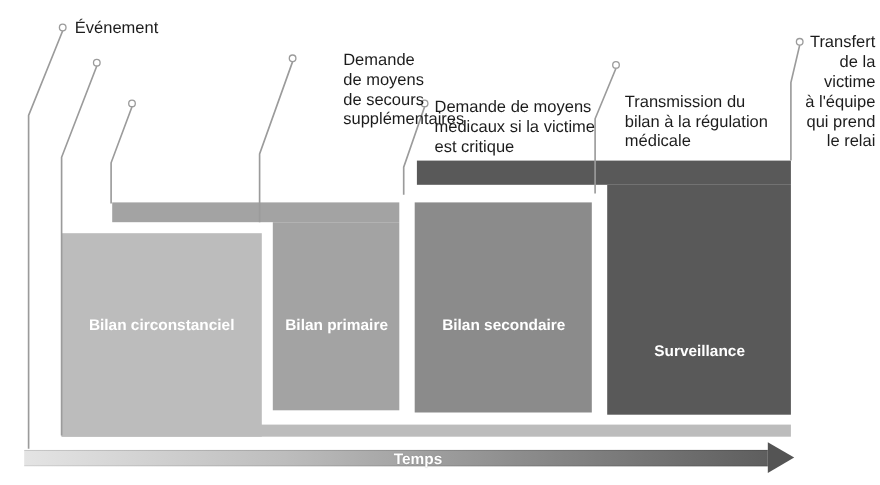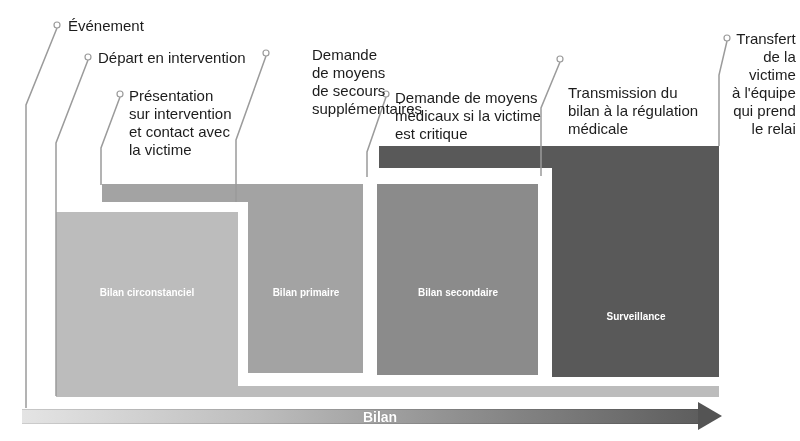--- a/index.html
+++ b/index.html
@@ -6,21 +6,21 @@
   #stage{
     position:relative;width:800px;height:441px;background:#ffffff;overflow:hidden;
     font-family:"Liberation Sans",sans-serif;color:#1c1c1c;
   }
   .event-label{
     position:absolute;font-size:15px;line-height:18px;white-space:pre-line;
     color:#1c1c1c;letter-spacing:0px;
   }
   .phase{position:absolute;}
   .phase-label{
-    position:absolute;font-size:10px;font-weight:bold;color:#ffffff;
+    position:absolute;font-size:14px;font-weight:bold;color:#ffffff;
     text-align:center;white-space:nowrap;transform:translateX(-50%);
   }
   #callout-svg{position:absolute;left:0;top:0;pointer-events:none;}
   .axis-shaft{
     position:absolute;left:22px;top:409px;width:676px;height:15px;
     background:linear-gradient(90deg,#e4e4e4 0%,#bdbdbd 35%,#8f8f8f 65%,#5e5e5e 100%);
     box-shadow:inset 0 1px 0 rgba(0,0,0,0.12), inset 0 -1px 0 rgba(0,0,0,0.10);
   }
   .axis-head{
     position:absolute;left:698px;top:402px;width:0;height:0;
@@ -69,39 +69,34 @@
       <circle cx="88" cy="57" r="3" stroke="#9b9b9b"></circle>
       <circle cx="120" cy="94" r="3" stroke="#9b9b9b"></circle>
       <circle cx="266" cy="53" r="3" stroke="#9b9b9b"></circle>
       <circle cx="386" cy="94" r="3" stroke="#9b9b9b"></circle>
       <circle cx="560" cy="59" r="3" stroke="#9b9b9b"></circle>
       <circle cx="727" cy="38" r="3" stroke="#9b9b9b"></circle>
     </g>
   </svg>
 
   <div class="event-label" style="left:68px;top:17px;">Événement</div>
-  <div class="event-label" style="left:98px;top:49px;">Départ en intervention</div>
-  <div class="event-label" style="left:129px;top:87px;">Présentation
-sur intervention
-et contact avec
-la victime</div>
   <div class="event-label" style="left:277px;top:46px;margin-left:35px;">Demande
 de moyens
 de secours
 supplémentaires</div>
   <div class="event-label" style="left:395px;top:89px;">Demande de moyens
 médicaux si la victime
 est critique</div>
   <div class="event-label" style="left:568px;top:52px;margin-top:32px;">Transmission du
 bilan à la régulation
 médicale</div>
   <div class="event-label" style="left:732px;top:30px;text-align:right;">Transfert
 de la
 victime
 à l'équipe
 qui prend
 le relai</div>
 
   <div class="axis-shaft"></div>
   <div class="axis-head"></div>
-  <div class="axis-label">Bilan</div>
+  <div class="axis-label">Temps</div>
 
 </div>
 
 </body></html>

